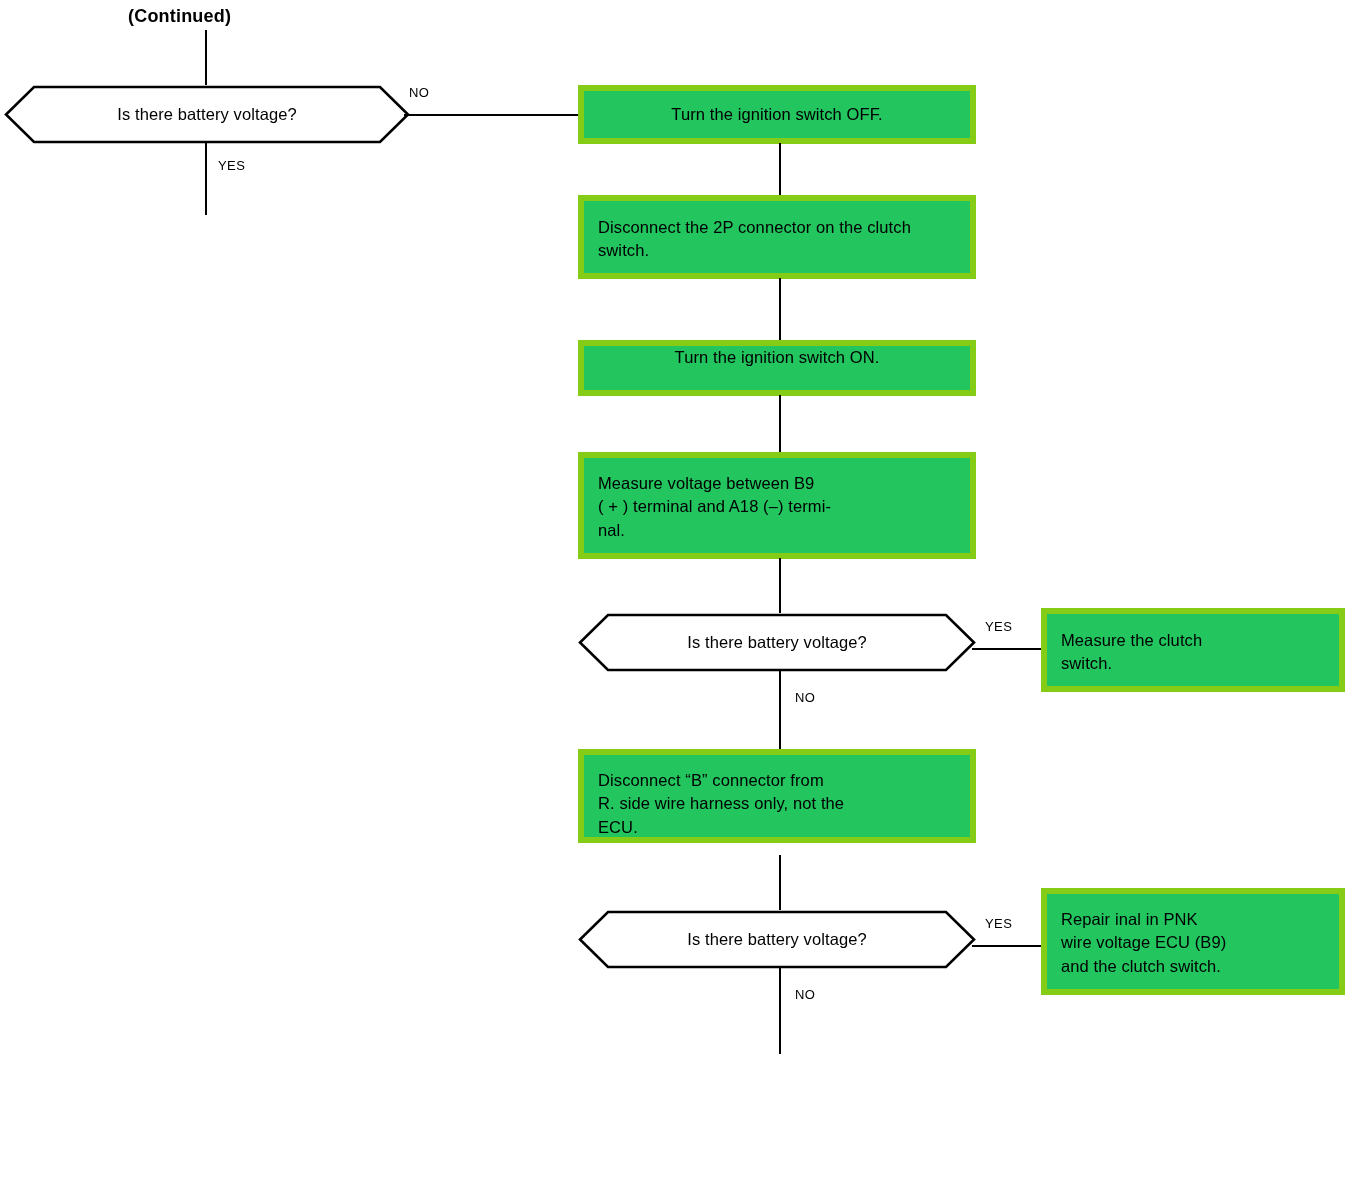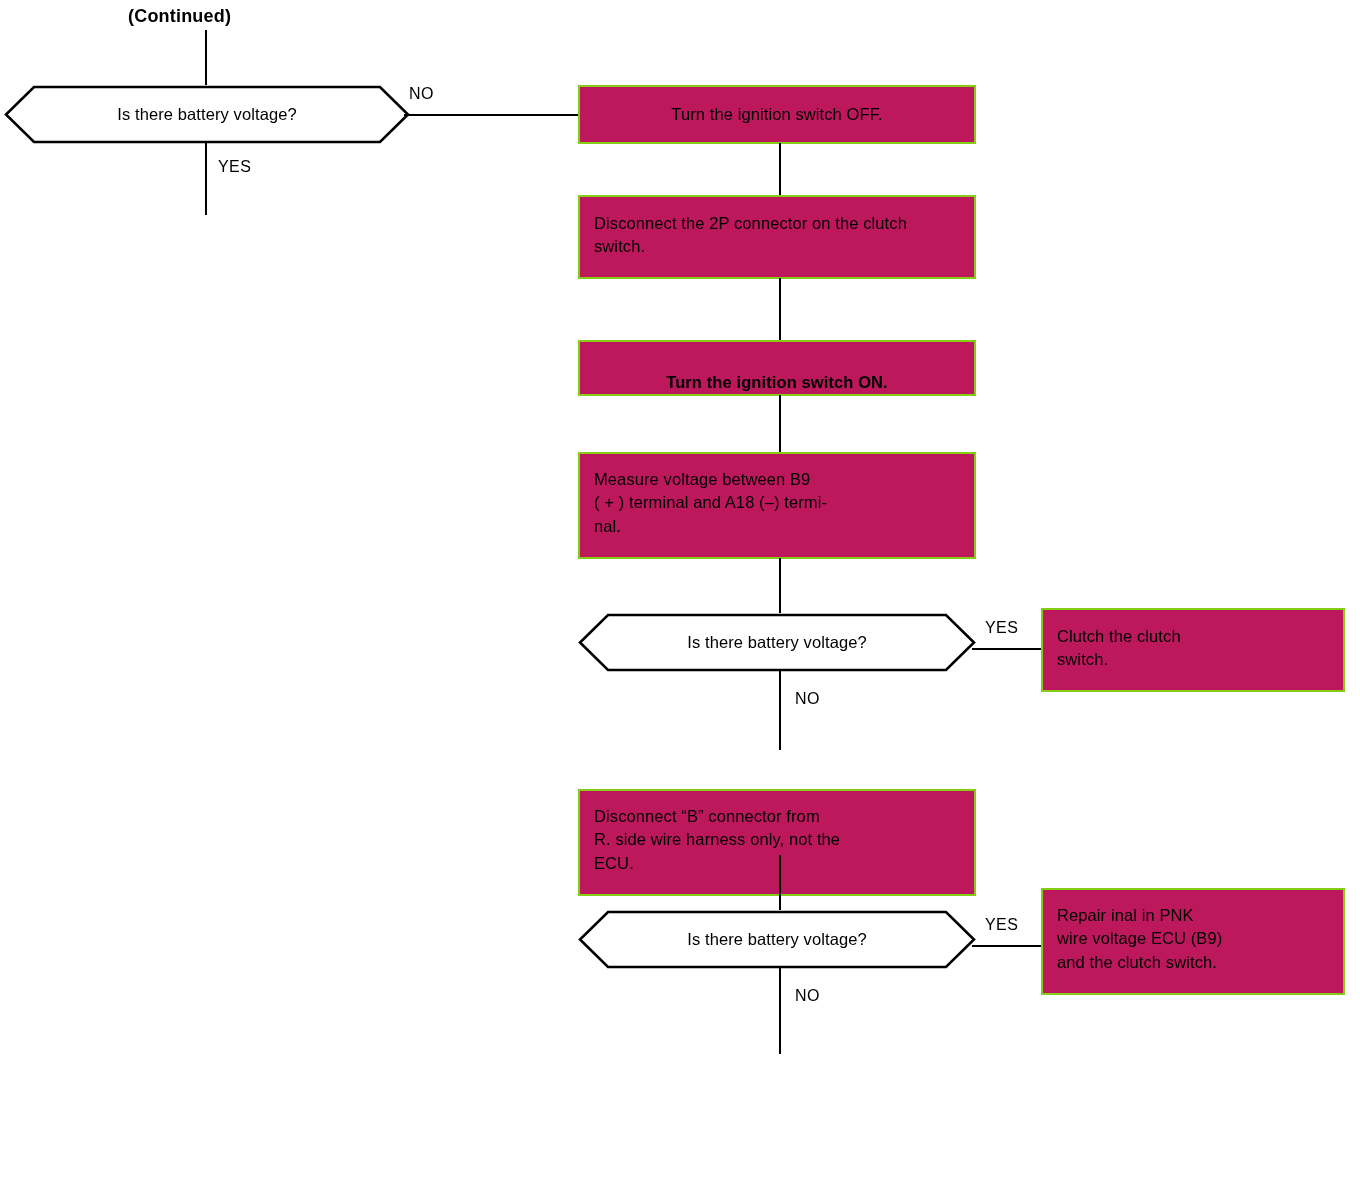--- a/index.html
+++ b/index.html
@@ -15,22 +15,22 @@
     font-family: "Liberation Sans", sans-serif;
     color: #000000;
     overflow: hidden;
     border-radius: 29px;
   }
 
   
   .box {
     position: absolute;
     box-sizing: border-box;
-    border: 2px solid #84cc16;
-    background: #be185d;
+    border: 6px solid #84cc16;
+    background: #22c55e;
     display: flex;
     align-items: flex-start;
   }
   .box .txt {
     display: block;
     width: 100%;
     padding: 0 14px;
     font-size: 16.5px;
     line-height: 1.42;
     letter-spacing: 0.1px;
@@ -58,21 +58,21 @@
     letter-spacing: 0.1px;
   }
 
   
   .vline { position: absolute; width: 0; border-left: 2px solid #000; }
   .hline { position: absolute; height: 0; border-top: 2px solid #000; }
 
   
   .elabel {
     position: absolute;
-    font-size: 16px;
+    font-size: 13px;
     line-height: 1;
     letter-spacing: 0.4px;
     white-space: nowrap;
   }
 
   
   .heading {
     position: absolute;
     font-size: 18px;
     font-weight: bold;
@@ -108,21 +108,21 @@
   </div>
 
   <div class="vline" style="left:779px; top:143px; height:53px;"></div>
 
   <div class="box" style="left:578px; top:195px; width:398px; height:84px; padding-top:15px;">
     <span class="txt"><span>Disconnect the 2P connector on the clutch switch.</span></span>
   </div>
 
   <div class="vline" style="left:779px; top:278px; height:63px;"></div>
 
-  <div class="box center" style="left:578px; top:340px; width:398px; height:56px; align-items:flex-end;font-weight:bold;">
+  <div class="box center" style="left:578px; top:340px; width:398px; height:56px; align-items:flex-start;">
     <span class="txt">Turn the ignition switch ON.</span>
   </div>
 
   <div class="vline" style="left:779px; top:395px; height:58px;"></div>
 
   <div class="box" style="left:578px; top:452px; width:398px; height:107px; padding-top:14px;">
     <span class="txt"><span>Measure   voltage   between   B9</span><br><span>( + ) terminal and A18 (–) termi-</span><br><span>nal.</span></span>
   </div>
 
   <div class="vline" style="left:779px; top:558px; height:56px;"></div>
@@ -131,27 +131,27 @@
     <svg width="398" height="59" viewBox="0 0 398 59">
       <polygon points="30,2 368,2 396,29.5 368,57 30,57 2,29.5" fill="#ffffff" stroke="#000000" stroke-width="2.6"></polygon>
     </svg>
     <span class="txt">Is there battery voltage?</span>
   </div>
 
   <div class="elabel" style="left:985px; top:620px;">YES</div>
   <div class="hline" style="left:972px; top:648px; width:70px;"></div>
 
   <div class="box justify" style="left:1041px; top:608px; width:304px; height:84px; padding-top:15px;">
-    <span class="txt"><span>Clutch       the       clutch</span><br><span>switch.</span></span>
+    <span class="txt"><span>Measure       the       clutch</span><br><span>switch.</span></span>
   </div>
 
   <div class="elabel" style="left:795px; top:691px;">NO</div>
   <div class="vline" style="left:779px; top:671px; height:79px;"></div>
 
-  <div class="box" style="left:578px; top:749px; width:398px; height:107px; padding-top:14px;margin-top:40px;">
+  <div class="box" style="left:578px; top:749px; width:398px; height:94px; padding-top:14px;">
     <span class="txt"><span>Disconnect  “B”  connector  from</span><br><span>R. side wire harness only, not the</span><br><span>ECU.</span></span>
   </div>
 
   <div class="vline" style="left:779px; top:855px; height:56px;"></div>
 
   <div class="hex" style="left:578px; top:910px; width:398px; height:59px;">
     <svg width="398" height="59" viewBox="0 0 398 59">
       <polygon points="30,2 368,2 396,29.5 368,57 30,57 2,29.5" fill="#ffffff" stroke="#000000" stroke-width="2.6"></polygon>
     </svg>
     <span class="txt">Is there battery voltage?</span>

